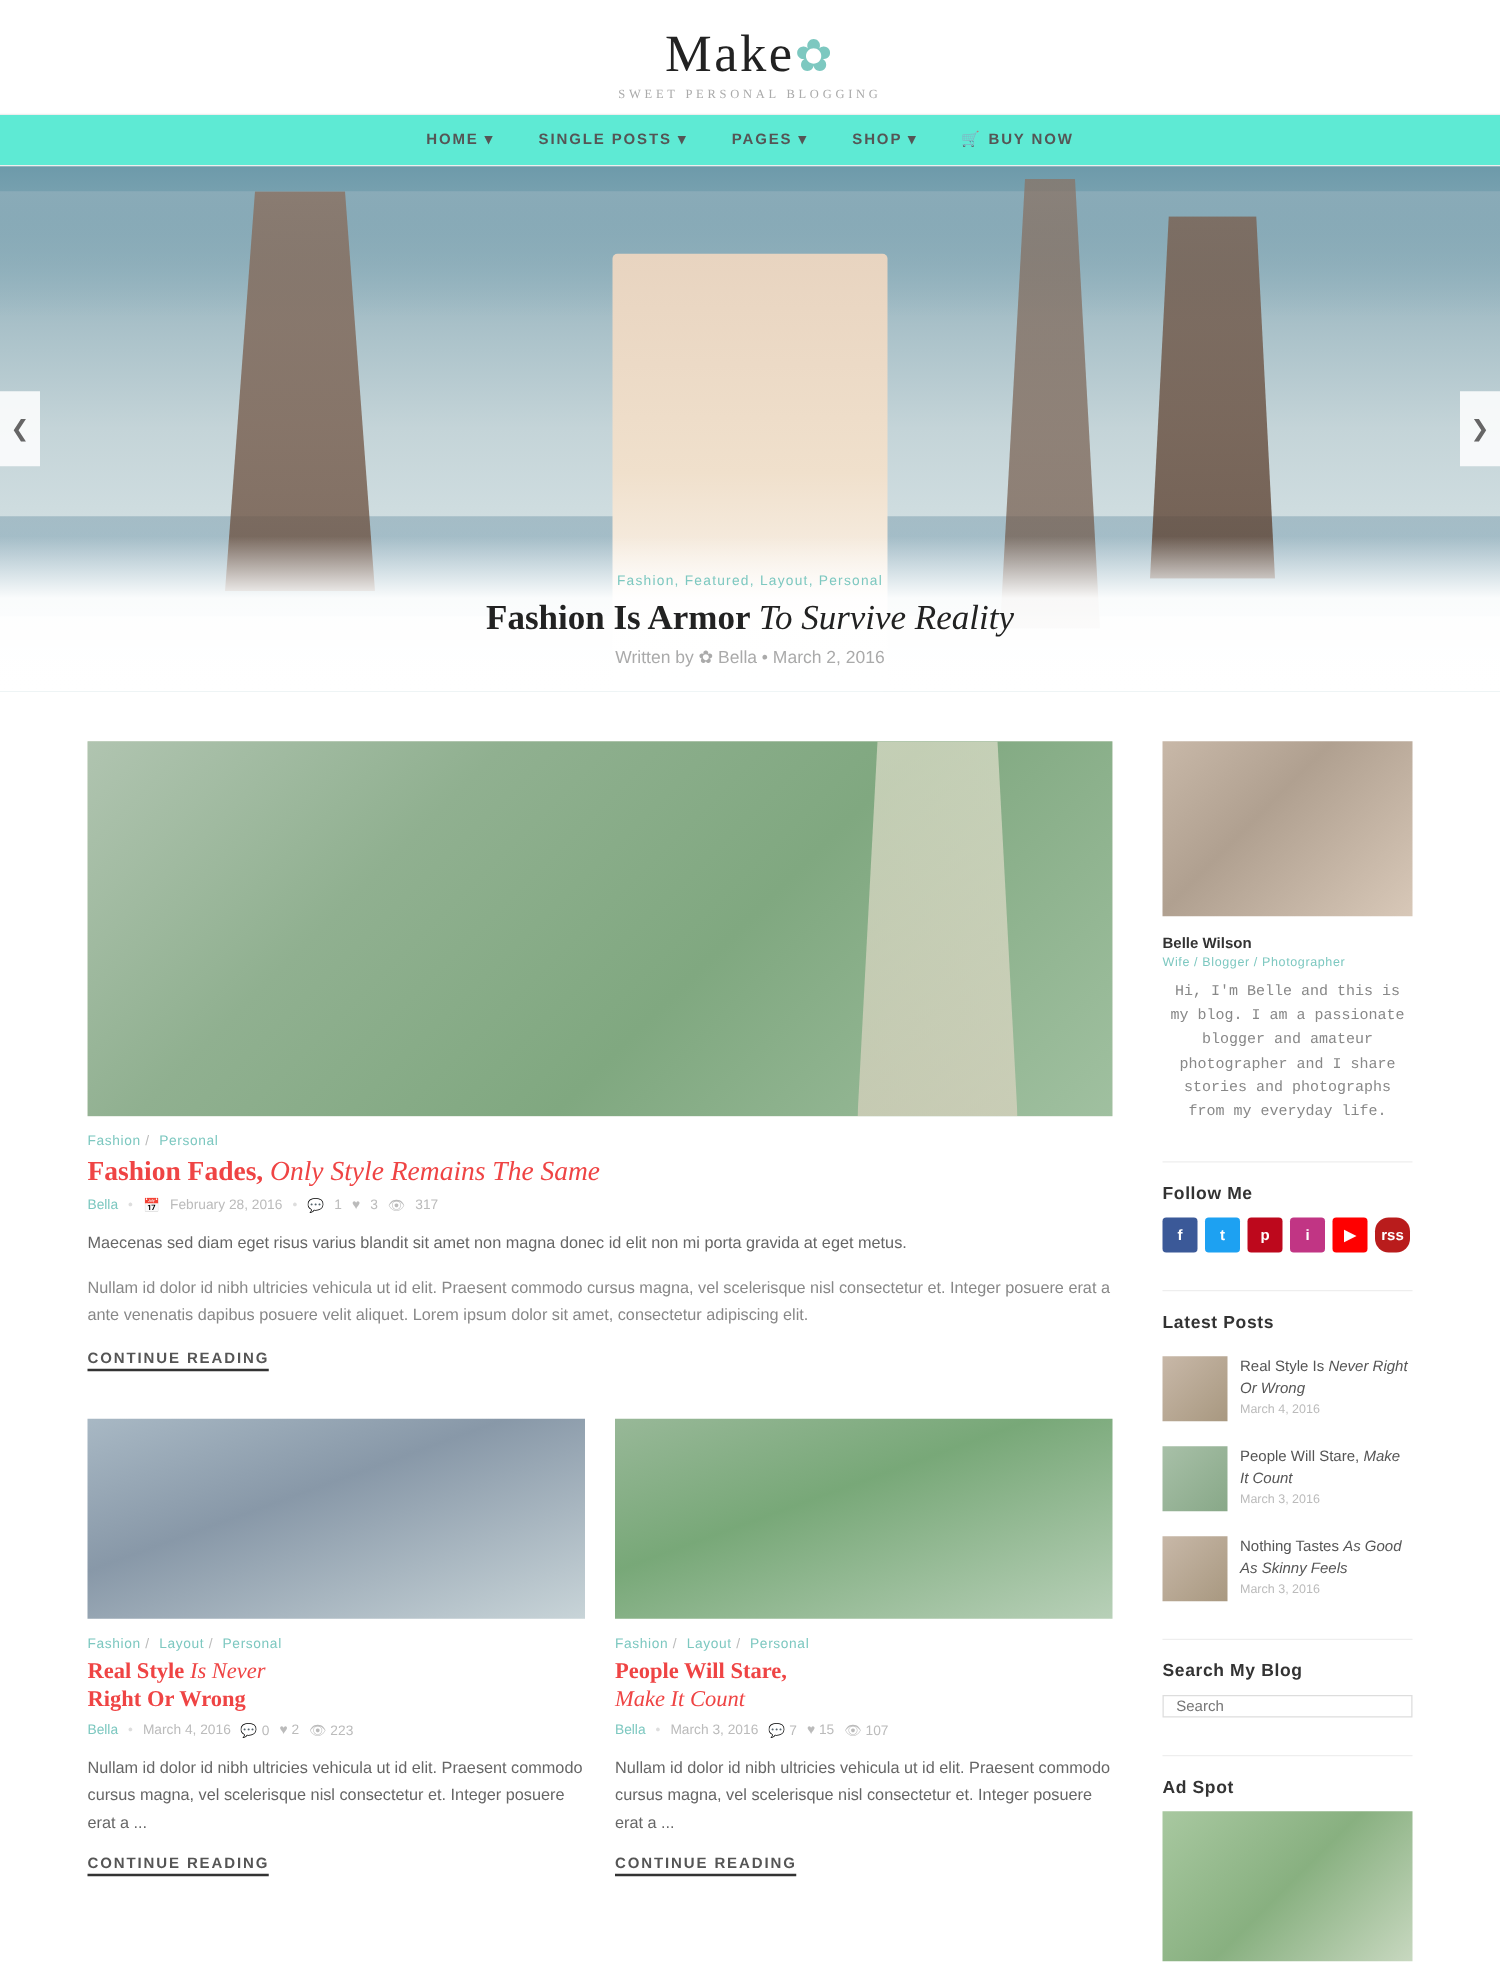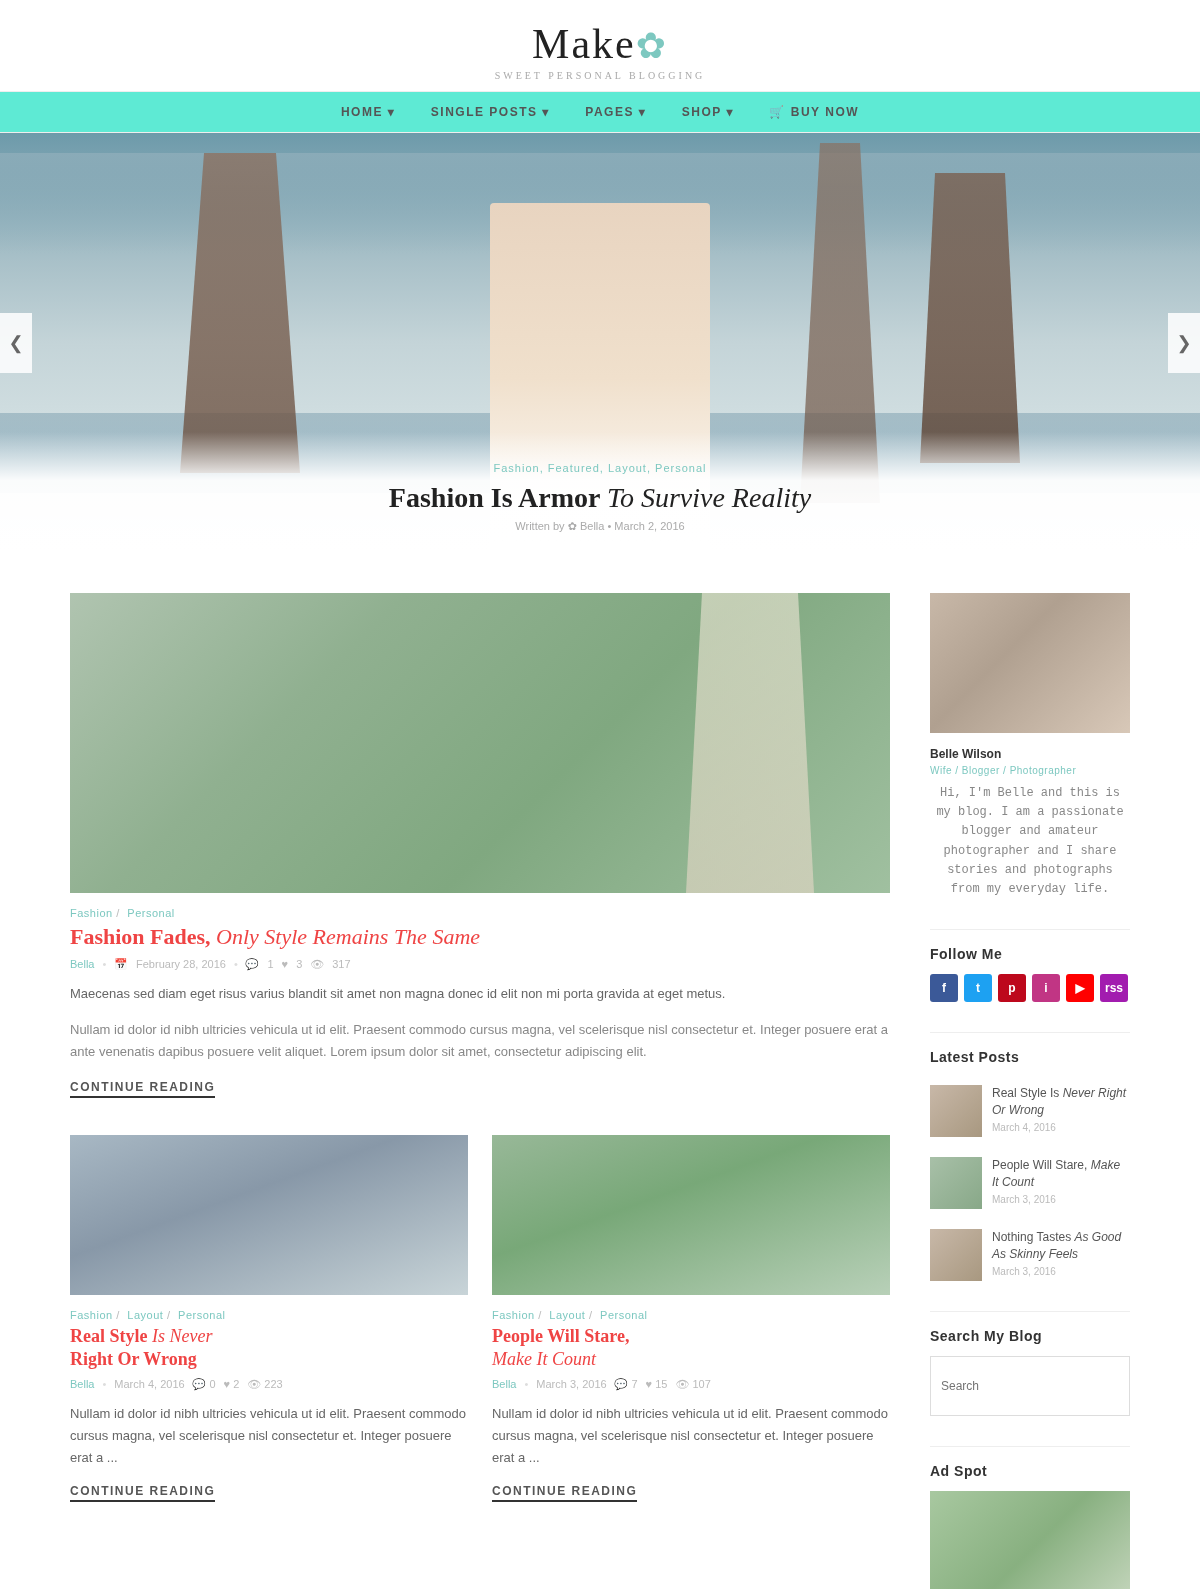--- a/index.html
+++ b/index.html
@@ -22,21 +22,21 @@
     .hero-tree-left { position: absolute; left: 180px; top: 20px; width: 120px; height: 320px; background: linear-gradient(to bottom, #8a7060 0%, #6a5040 100%); clip-path: polygon(20% 0%, 80% 0%, 100% 100%, 0% 100%); opacity: 0.8; }
     .hero-tree-right { position: absolute; right: 180px; top: 40px; width: 100px; height: 290px; background: linear-gradient(to bottom, #7a6050 0%, #5a4030 100%); clip-path: polygon(15% 0%, 85% 0%, 100% 100%, 0% 100%); opacity: 0.8; }
     .hero-tree-far-right { position: absolute; right: 320px; top: 10px; width: 80px; height: 360px; background: linear-gradient(to bottom, #8a7060 0%, #6a5040 100%); clip-path: polygon(25% 0%, 75% 0%, 100% 100%, 0% 100%); opacity: 0.7; }
     .hero-nav-prev, .hero-nav-next { position: absolute; top: 50%; transform: translateY(-50%); background: rgba(255,255,255,0.85); border: none; width: 32px; height: 60px; cursor: pointer; font-size: 18px; color: #666; display: flex; align-items: center; justify-content: center; }
     .hero-nav-prev { left: 0; }
     .hero-nav-next { right: 0; }
     .hero-caption { position: absolute; bottom: 0; left: 0; right: 0; text-align: center; padding: 30px 0 20px; background: linear-gradient(to bottom, rgba(255,255,255,0) 0%, rgba(255,255,255,0.95) 40%, rgba(255,255,255,1) 100%); }
     .hero-cats { font-size: 11px; color: #7dc8c0; letter-spacing: 1px; margin-bottom: 8px; font-family: Arial, sans-serif; }
     .hero-title { font-size: 28px; font-family: Georgia, serif; color: #222; font-weight: 700; }
     .hero-title em { font-style: italic; font-weight: 400; }
-    .hero-meta { font-size: 11px; color: #aaa; margin-top: 6px; font-family: Arial, sans-serif; }
+    .hero-meta { font-size: 14px; color: #aaa; margin-top: 6px; font-family: Arial, sans-serif; }
 
     
     .main-wrapper { max-width: 1100px; margin: 40px auto; display: flex; gap: 40px; padding: 0 20px; }
 
     
     .posts-area { flex: 1; }
 
     
     .featured-post { background: #fff; margin-bottom: 40px; }
     .post-cats { font-size: 11px; color: #7dc8c0; margin: 14px 0 4px; font-family: Arial, sans-serif; letter-spacing: 0.5px; }
@@ -67,33 +67,33 @@
     .divider { border: none; border-top: 1px solid #eee; margin: 16px 0; }
 
     
     .social-icons { display: flex; gap: 6px; margin-top: 8px; }
     .social-icon { width: 28px; height: 28px; border-radius: 3px; display: flex; align-items: center; justify-content: center; font-size: 12px; color: #fff; font-family: Arial, sans-serif; font-weight: 700; cursor: pointer; }
     .si-fb { background: #3b5998; }
     .si-tw { background: #1da1f2; }
     .si-pi { background: #bd081c; }
     .si-ig { background: #c13584; }
     .si-yt { background: #ff0000; }
-    .si-rss { background: #a21caf; }
+    .si-rss { background: #b91c1c; border-radius: 11px; }
 
     
     .latest-post-item { display: flex; gap: 10px; margin-bottom: 14px; align-items: flex-start; margin-top: 20px; }
     .latest-post-thumb { width: 52px; height: 52px; flex-shrink: 0; background: linear-gradient(135deg, #c8c0b8 0%, #b0a898 100%); }
     .latest-post-thumb.green { background: linear-gradient(135deg, #a8c0a8 0%, #88a888 100%); }
     .latest-post-thumb.brown { background: linear-gradient(135deg, #c8b8a8 0%, #a89880 100%); }
     .latest-post-info .lp-title { font-size: 12px; color: #555; line-height: 1.4; margin-bottom: 3px; font-family: Arial, sans-serif; }
     .latest-post-info .lp-title em { font-style: italic; }
     .latest-post-info .lp-date { font-size: 10px; color: #bbb; font-family: Arial, sans-serif; }
 
     
-    .search-input { width: 100%; border: 1px solid #ddd; padding: 22px 10px; font-size: 12px; color: #0f172a; font-family: Arial, sans-serif; outline: none; }
+    .search-input { width: 100%; border: 1px solid #ddd; padding: 1px 10px; font-size: 12px; color: #0f172a; font-family: Arial, sans-serif; outline: none; }
 
     
     .ad-spot { width: 100%; height: 120px; background: linear-gradient(135deg, #a8c8a0 0%, #88b080 50%, #c8d8c0 100%); }
 
     
     .hero-water { position: absolute; bottom: 60px; left: 0; right: 0; height: 80px; background: linear-gradient(to bottom, rgba(100,140,160,0.4) 0%, rgba(120,160,180,0.6) 100%); }
     .hero-mountains { position: absolute; top: 20px; left: 0; right: 0; height: 100px; background: linear-gradient(to bottom, #8aabb8 0%, transparent 100%); }
 
     
     .fp-img-container { width: 100%; height: 300px; position: relative; overflow: hidden; background: #c8d4c0; }

